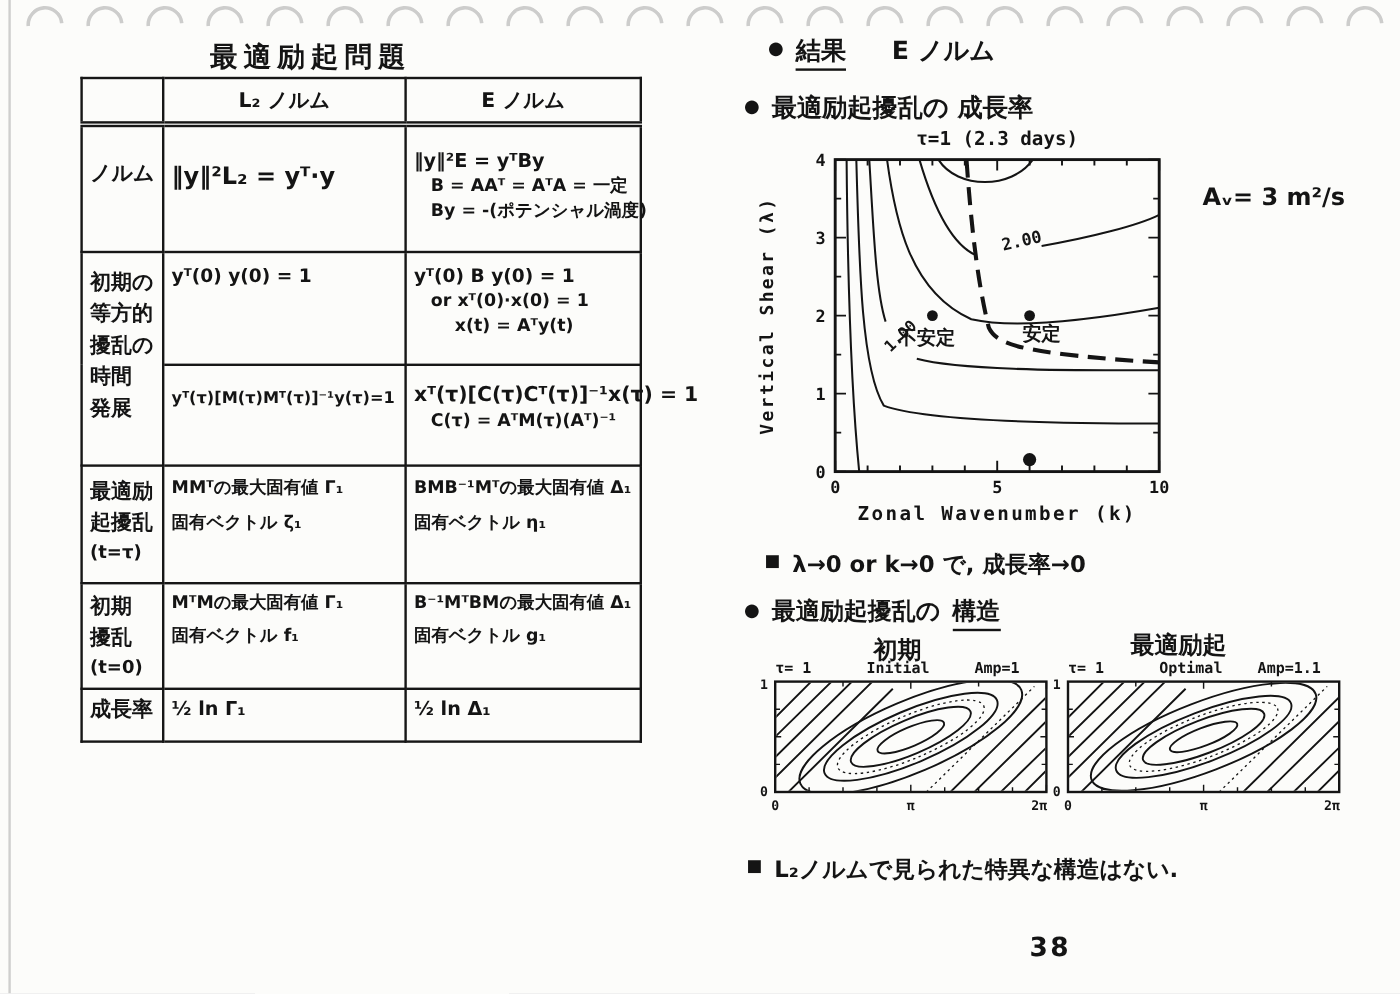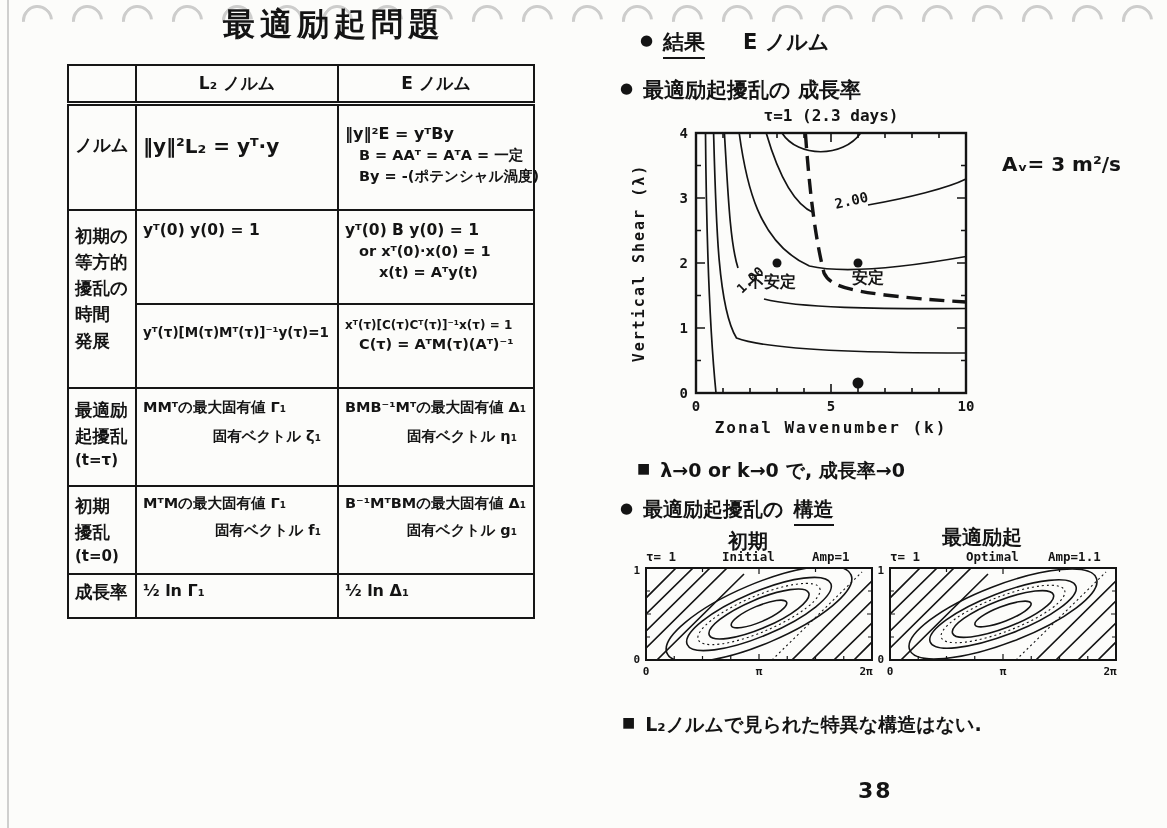--- a/index.html
+++ b/index.html
@@ -3,28 +3,28 @@
 <meta charset="utf-8">
 <style>
   html,body{margin:0;padding:0;background:#e8e8e8;}
   .page{position:relative;width:1167px;height:828px;background:#fcfcfa;overflow:hidden;
         font-family:"DejaVu Sans",sans-serif;color:#141414;}
   .edge-line{position:absolute;left:7px;top:0;width:2px;height:100%;background:#9a9a9a;opacity:.45;}
   .holes{position:absolute;left:22px;top:5px;width:1140px;display:flex;gap:19px;}
   .hole{width:25px;height:25px;flex:0 0 auto;border-radius:50%;border:3px solid #a8a8a8;
         border-bottom-color:transparent;border-right-color:transparent;transform:rotate(40deg);opacity:.55;}
   .hand{font-family:"DejaVu Sans",sans-serif;font-weight:700;}
-  .title{position:absolute;left:175px;top:3px;width:270px;text-align:right;font-size:32px;letter-spacing:5px;}
+  .title{position:absolute;left:175px;top:32px;width:270px;text-align:left;font-size:23px;letter-spacing:5px;}
   table.norm{position:absolute;left:67px;top:64px;border-collapse:collapse;table-layout:fixed;width:466px;}
   table.norm td{border:2.5px solid #161616;vertical-align:top;padding:4px 6px;font-weight:700;}
   table.norm tr.head td{border-bottom:5px double #161616;text-align:center;font-size:17px;padding:6px 4px;}
   .lblcell{font-size:17.5px;line-height:1.5;margin-top:48px;}
   .fx{font-size:14.5px;line-height:1.45;white-space:nowrap;}
   .fx div{white-space:nowrap;}
-  .ind1{padding-left:14px;} .ind2{padding-left:34px;} .indr{text-align:right;padding-right:10px;}
+  .ind1{padding-left:14px;} .ind2{padding-left:34px;} .indr{padding-right:10px;}
   .bullet-line{position:absolute;display:flex;align-items:flex-start;gap:10px;}
   .dot{font-size:15px;line-height:1.6;}
   .sq{font-size:14px;line-height:1.5;}
   .u{border-bottom:2.5px solid #141414;padding-bottom:1px;}
   svg text{fill:#141414;}
   .svgtxt{font-family:"DejaVu Sans Mono",monospace;font-weight:700;}
   .svghand{font-family:"DejaVu Sans",sans-serif;font-weight:700;}
   .pageno{position:absolute;left:858px;top:778px;font-size:22px;letter-spacing:2px;}
 </style>
 </head>
@@ -101,21 +101,21 @@
         <div style="padding-top:4px;font-size:15.5px">yᵀ(0) B y(0) = 1</div>
         <div class="ind1">or  xᵀ(0)·x(0) = 1</div>
         <div class="ind2">x(t) = Aᵀy(t)</div>
       </td>
     </tr>
     <tr style="height:84px">
       <td class="fx">
             <div style="padding-top:14px;font-size:13.5px">yᵀ(τ)[M(τ)Mᵀ(τ)]⁻¹y(τ)=1</div>
           </td>
       <td class="fx">
-        <div style="padding-top:8px;font-size:12px">xᵀ(τ)[C(τ)Cᵀ(τ)]⁻¹x(τ) = 1</div>
+        <div style="padding-top:8px;font-size:17px">xᵀ(τ)[C(τ)Cᵀ(τ)]⁻¹x(τ) = 1</div>
         <div class="ind1">C(τ) = AᵀM(τ)(Aᵀ)⁻¹</div>
       </td>
     </tr>
     <tr style="height:98px">
       <td class="lblcell">
         <div style="padding-top:4px">最適励</div>
         <div>起擾乱</div>
         <div style="font-size:15px">(t=τ)</div>
       </td>
       <td class="fx">

